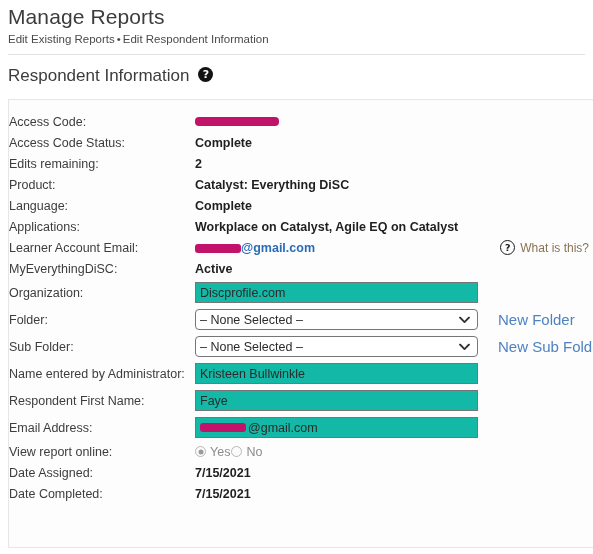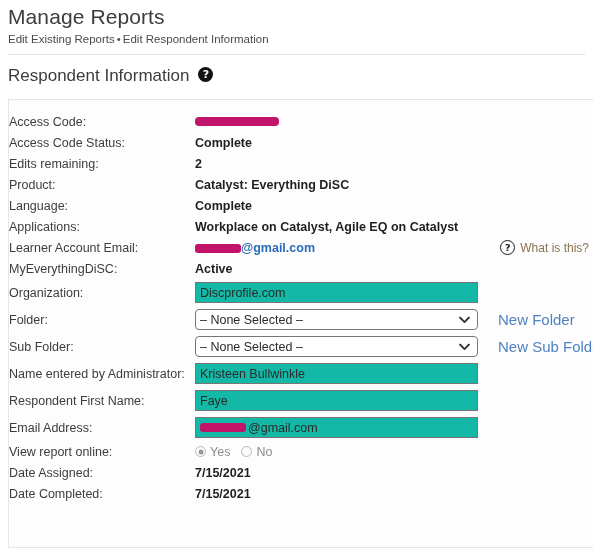--- a/index.html
+++ b/index.html
@@ -235,21 +235,21 @@
     top: 6px;
     width: 46px;
     height: 9px;
     border-radius: 3px;
   }
 
   
   .radio-group {
     display: flex;
     align-items: center;
-    gap: 11px;
+    gap: 1px;
     font-weight: normal;
   }
   .radio-opt {
     display: inline-flex;
     align-items: center;
     gap: 4px;
     font-size: 12.5px;
     color: #8c8c8c;
     font-weight: normal;
     cursor: default;

